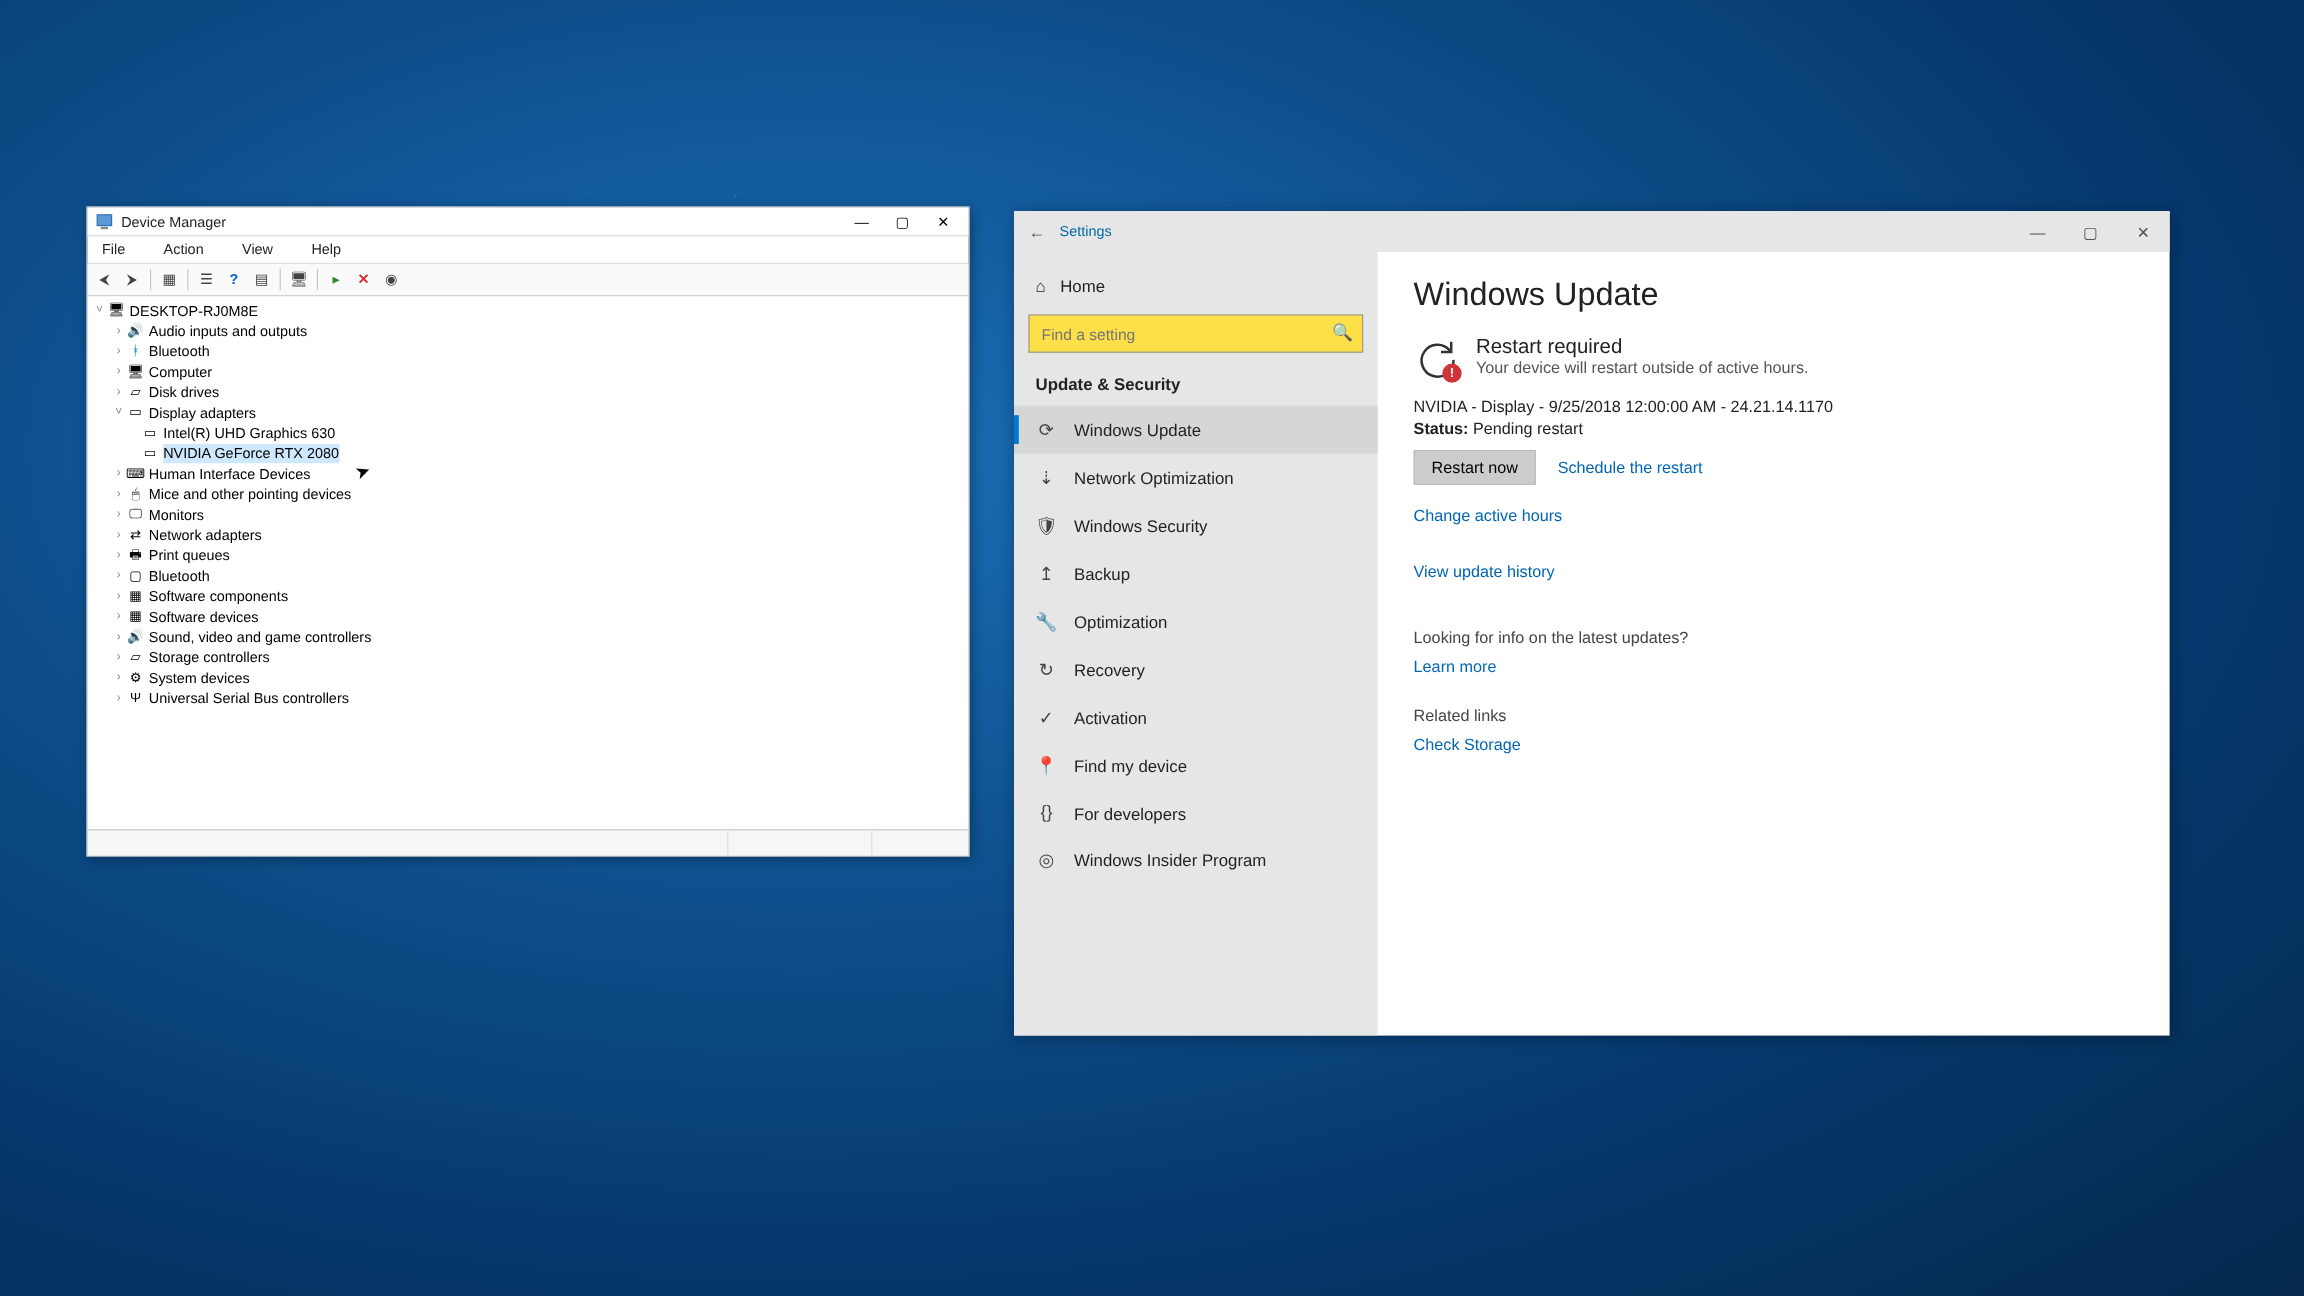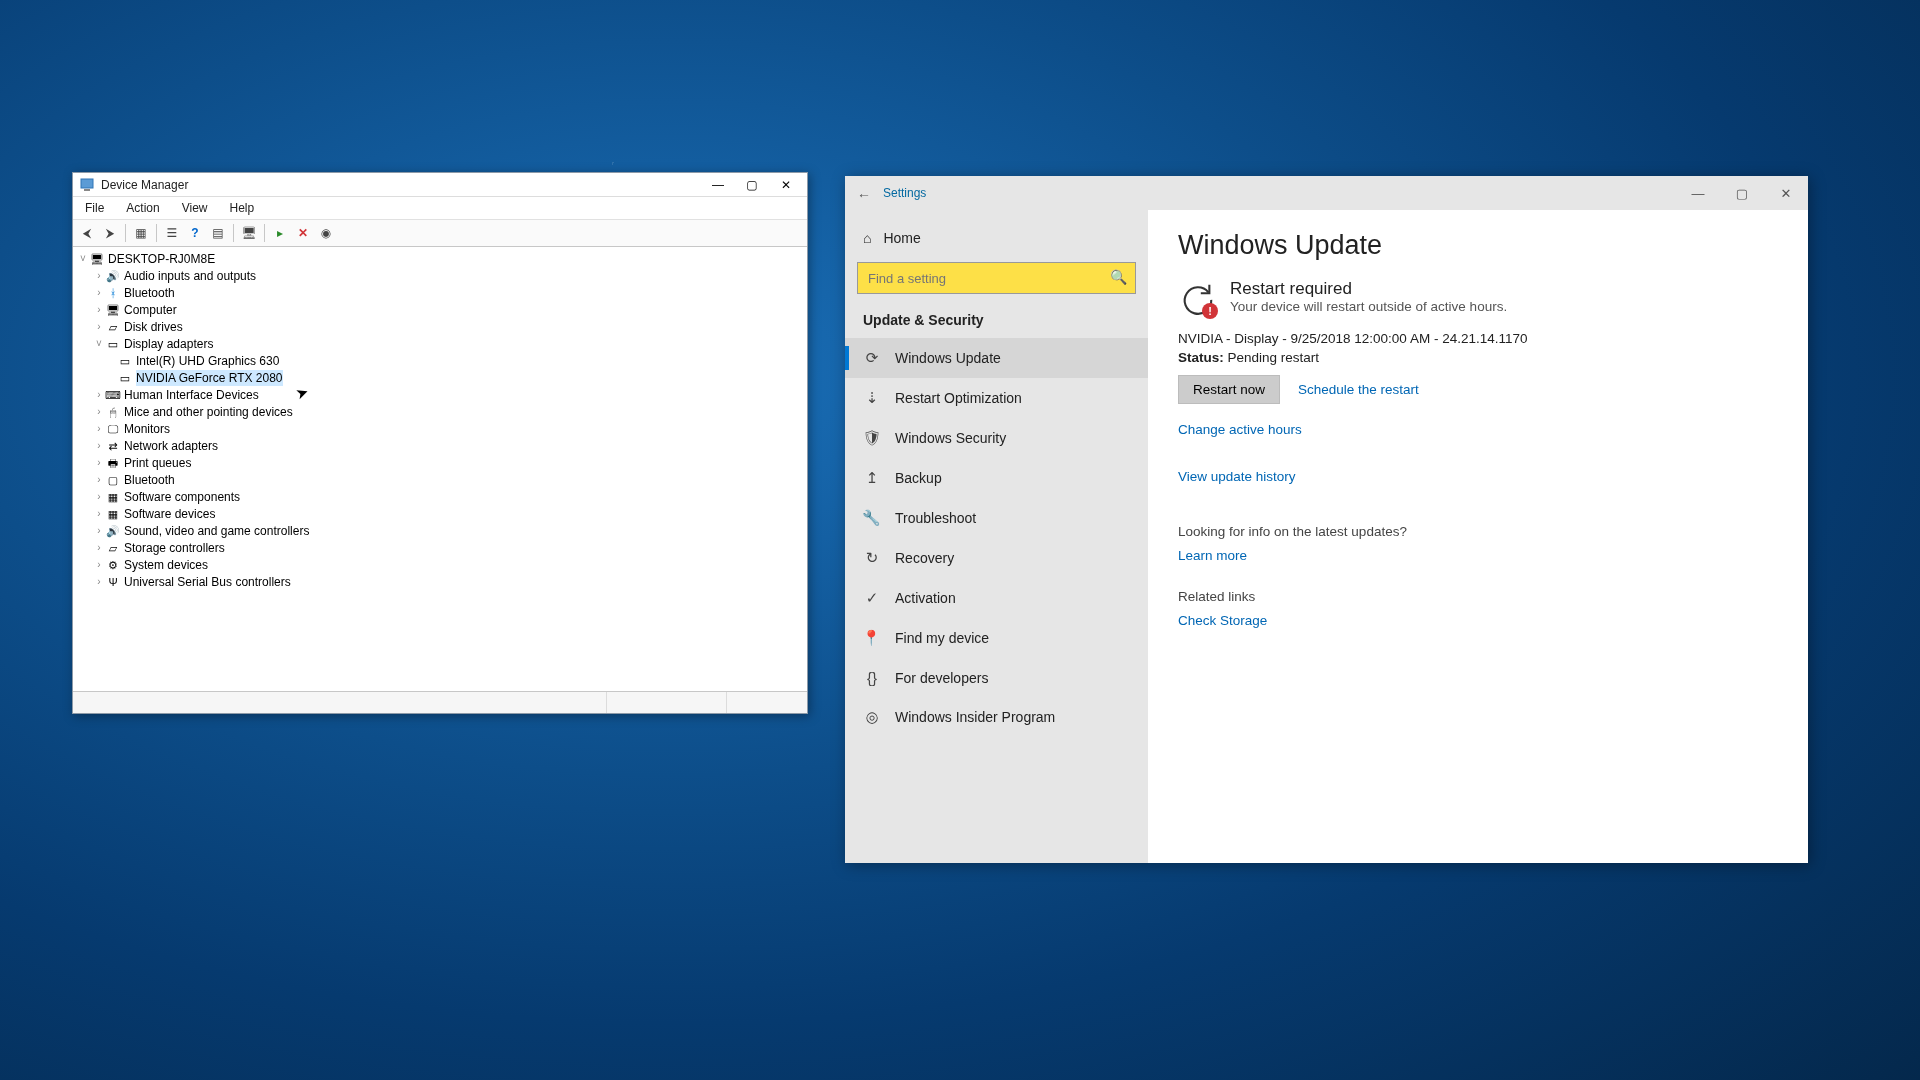--- a/index.html
+++ b/index.html
@@ -28,21 +28,21 @@
     box-shadow: 2px 2px 10px rgba(0,0,0,.35);
     display: flex; flex-direction: column;
     font-size: 12px;
   }
   .dm-titlebar { display:flex; align-items:center; height:24px; padding:0 4px 0 6px; background:#fff; border-bottom:1px solid #ddd; }
   .dm-titlebar .ticon { width:16px;height:16px; margin-right:6px; display:inline-flex;align-items:center;justify-content:center; }
   .dm-title { flex:1; font-size:12px; color:#222; }
   .dm-ctrls { display:flex; }
   .dm-ctrls button { width:34px; height:20px; border:none; background:transparent; font-size:12px; line-height:20px; cursor:default; }
 
-  .dm-menu { display:flex; gap:6px; padding:2px 4px; border-bottom:1px solid #e1e1e1; }
+  .dm-menu { display:flex; gap:16px; padding:2px 4px; border-bottom:1px solid #e1e1e1; }
   .dm-menu span { padding:2px 8px; font-size:12px; color:#222; }
 
   .dm-toolbar { display:flex; align-items:center; gap:1px; padding:2px 3px; border-bottom:1px solid #c7c7c7; background:#fafafa; }
   .tbtn { width:22px;height:22px; border:1px solid transparent; display:flex;align-items:center;justify-content:center; font-size:12px; color:#444; }
   .tsep { width:1px; height:18px; background:#c7c7c7; margin:0 3px; }
 
   .dm-tree { flex:1; padding:3px 4px; overflow:auto; background:#fff; font-size:12px; line-height:16px; color:#000; }
   .tree-row { display:flex; align-items:center; height:17px; white-space:nowrap; }
   .arrow { width:12px; display:inline-block; color:#888; text-align:center; cursor:default; font-size:10px; }
   .dicon { width:16px; height:14px; margin-right:3px; display:inline-flex; align-items:center; justify-content:center; font-size:11px; }
@@ -274,33 +274,33 @@
         <span class="sicon">🔍</span>
       </div>
       <div class="cat">Update &amp; Security</div>
 
       <div class="navitem active">
           <span class="nicon">⟳</span>
           <span>Windows Update</span>
         </div>
       <div class="navitem">
           <span class="nicon">⇣</span>
-          <span>Restart Optimization</span>
+          <span>Network Optimization</span>
         </div>
       <div class="navitem">
           <span class="nicon">🛡</span>
           <span>Windows Security</span>
         </div>
       <div class="navitem">
           <span class="nicon">↥</span>
           <span>Backup</span>
         </div>
       <div class="navitem">
           <span class="nicon">🔧</span>
-          <span>Troubleshoot</span>
+          <span>Optimization</span>
         </div>
       <div class="navitem">
           <span class="nicon">↻</span>
           <span>Recovery</span>
         </div>
       <div class="navitem">
           <span class="nicon">✓</span>
           <span>Activation</span>
         </div>
       <div class="navitem">

